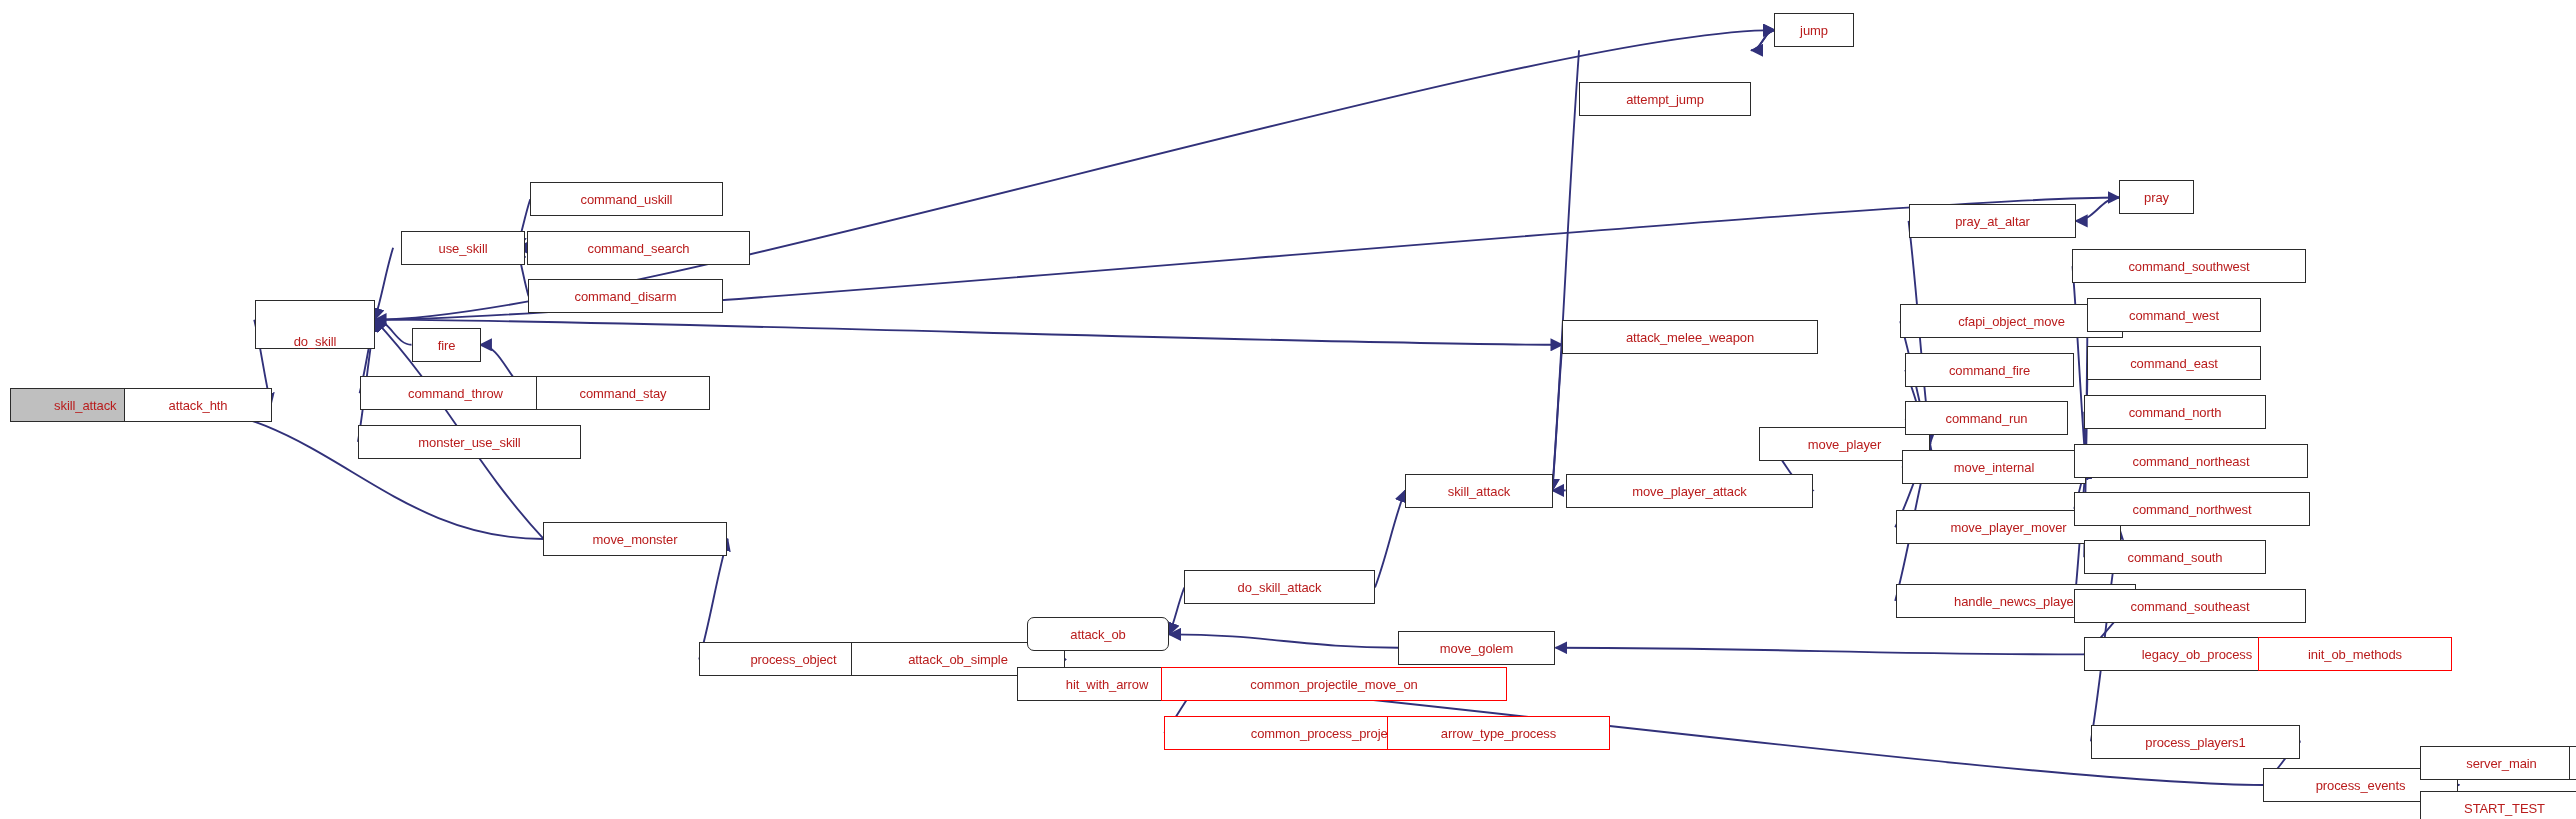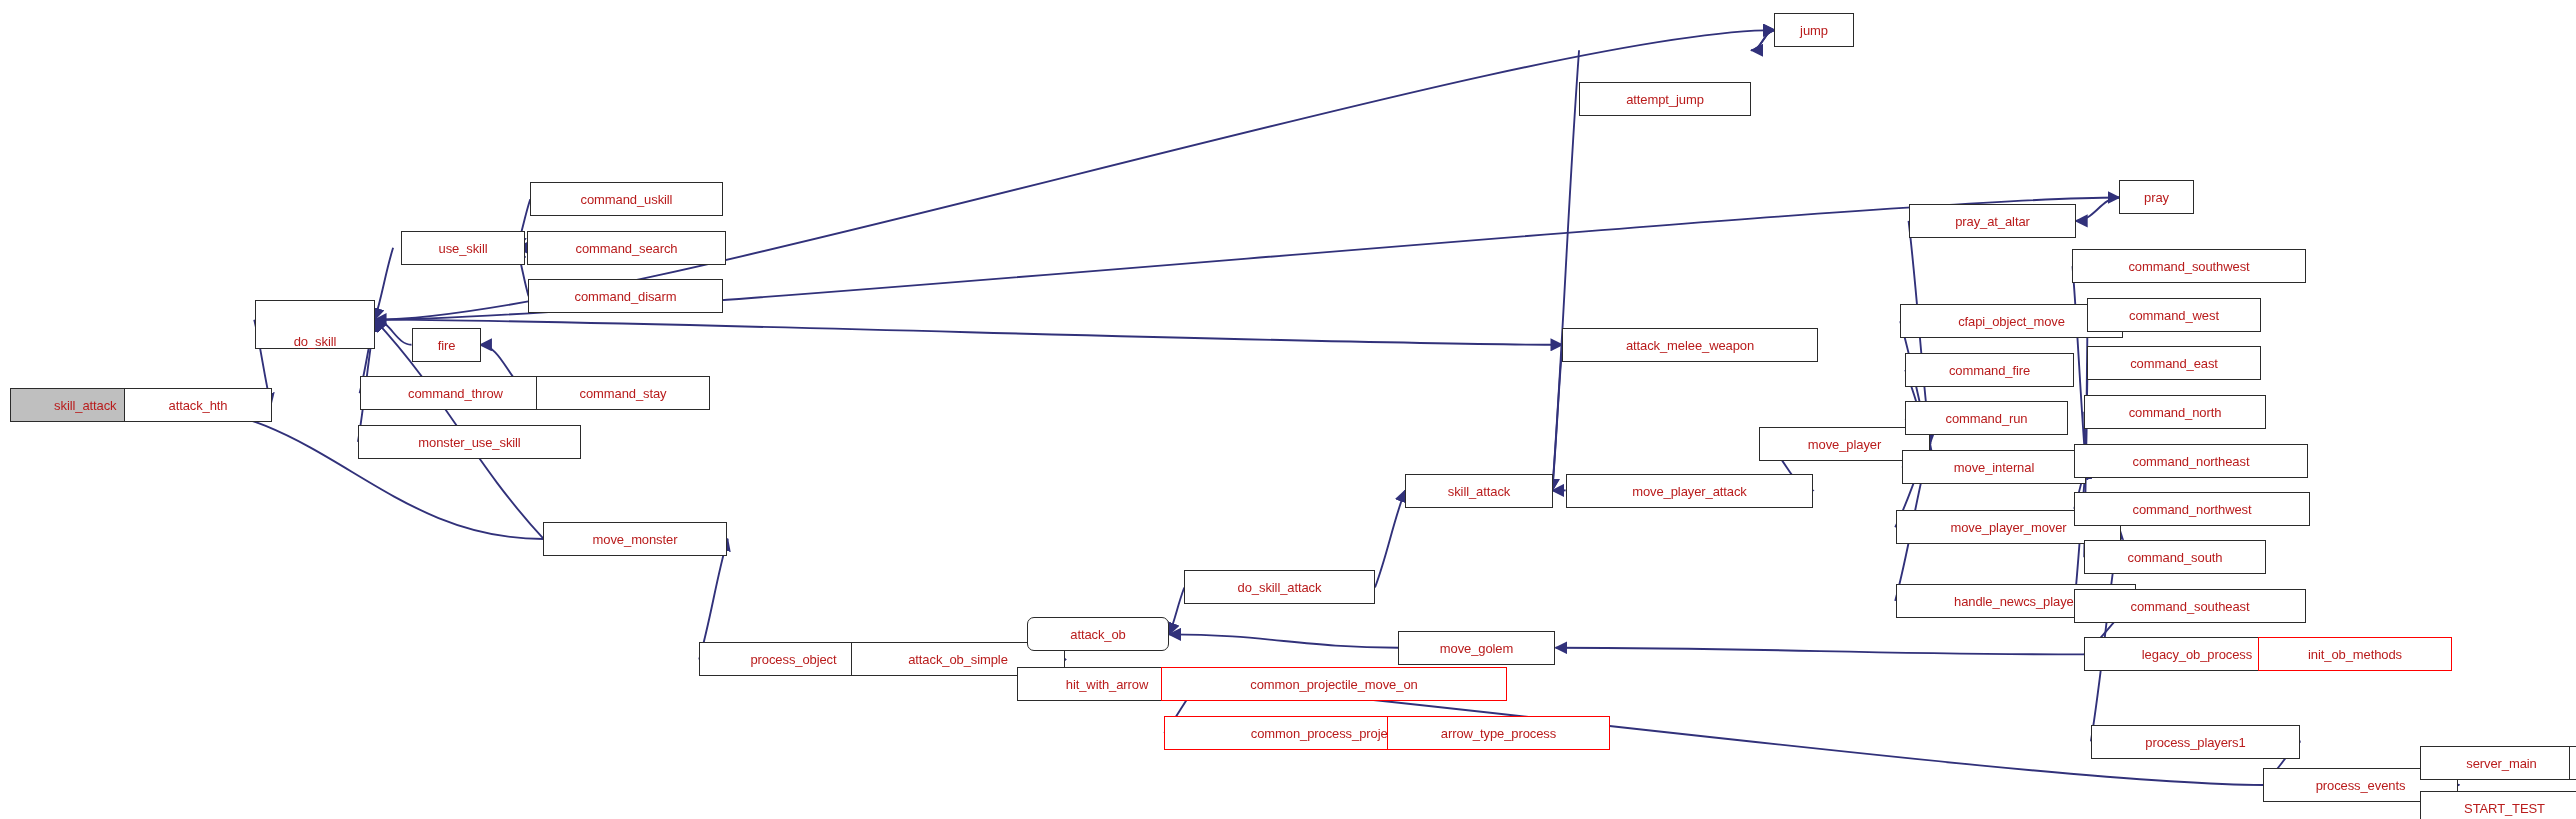--- a/index.html
+++ b/index.html
@@ -128,21 +128,21 @@
       </div>
       <div class="gnode" style="left: 255px; top: 300px; width: 120px; height: 49px; align-items: flex-end;">
         <span class="lbl">do_skill</span>
       </div>
       <div class="gnode" style="left: 393px; top: 231px; width: 124px; height: 34px; margin-left: 8px;">
         <span class="lbl">use_skill</span>
       </div>
       <div class="gnode" style="left: 530px; top: 182px; width: 193px; height: 34px;">
         <span class="lbl">command_uskill</span>
       </div>
-      <div class="gnode" style="left: 527px; top: 231px; width: 199px; height: 34px;">
+      <div class="gnode" style="left: 527px; top: 231px; width: 223px; height: 34px;">
         <span class="lbl">command_search</span>
       </div>
       <div class="gnode" style="left: 528px; top: 279px; width: 195px; height: 34px;">
         <span class="lbl">command_disarm</span>
       </div>
       <div class="gnode" style="left: 412px; top: 328px; width: 69px; height: 34px;">
         <span class="lbl">fire</span>
       </div>
       <div class="gnode" style="left: 360px; top: 376px; width: 191px; height: 34px;">
         <span class="lbl">command_throw</span>
@@ -182,21 +182,21 @@
       </div>
       <div class="gnode" style="left: 1398px; top: 631px; width: 157px; height: 34px;">
         <span class="lbl">move_golem</span>
       </div>
       <div class="gnode" style="left: 1405px; top: 474px; width: 148px; height: 34px;">
         <span class="lbl">skill_attack</span>
       </div>
       <div class="gnode" style="left: 1566px; top: 474px; width: 247px; height: 34px;">
         <span class="lbl">move_player_attack</span>
       </div>
-      <div class="gnode" style="left: 1562px; top: 328px; width: 256px; height: 34px;">
+      <div class="gnode" style="left: 1562px; top: 320px; width: 256px; height: 34px;">
         <span class="lbl">attack_melee_weapon</span>
       </div>
       <div class="gnode" style="left: 1579px; top: 34px; width: 172px; height: 34px; margin-top: 48px;">
         <span class="lbl">attempt_jump</span>
       </div>
       <div class="gnode" style="left: 1774px; top: 13px; width: 80px; height: 34px;">
         <span class="lbl">jump</span>
       </div>
       <div class="gnode" style="left: 2119px; top: 180px; width: 75px; height: 34px;">
         <span class="lbl">pray</span>

